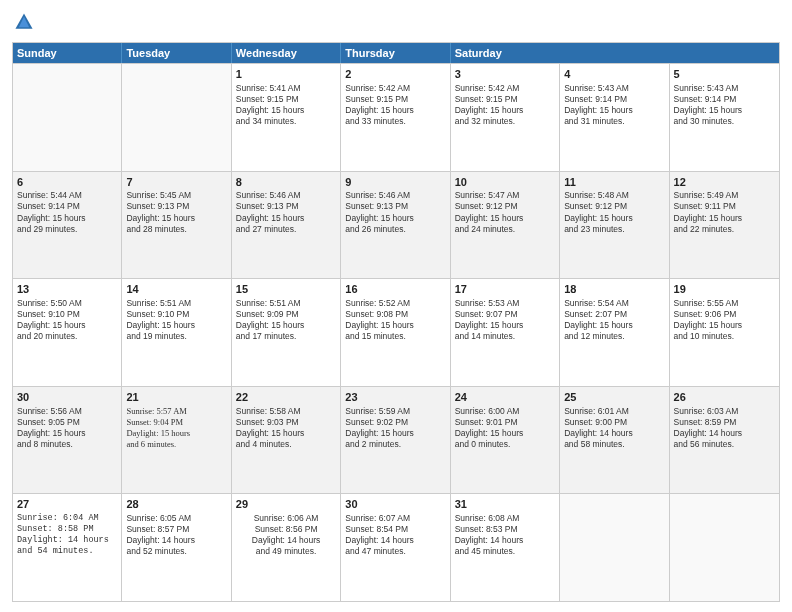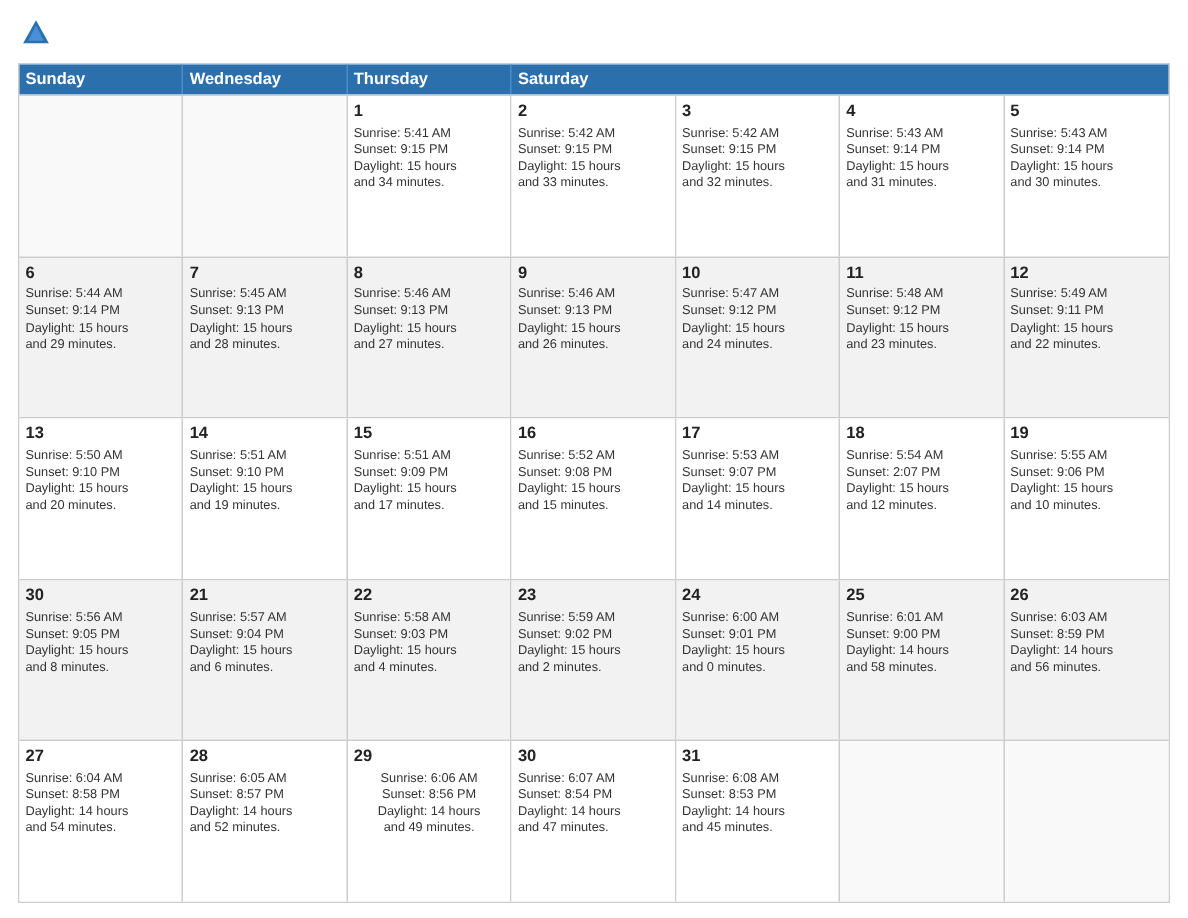--- a/index.html
+++ b/index.html
@@ -128,20 +128,21 @@
     </div>
     <div class="title-block">
       <div class="month-title"></div>
       <div class="location-title"></div>
     </div>
   </div>
 
   <div class="calendar">
     <div class="cal-header">
     <div class="cal-header-cell">Sunday</div>
+        <div class="cal-header-cell">Tuesday</div>
         <div class="cal-header-cell">Wednesday</div>
         <div class="cal-header-cell">Thursday</div>
         <div class="cal-header-cell">Saturday</div>
       </div>
     <div class="cal-body">
     <div class="cal-row">
           <div class="cal-cell empty"></div>
           <div class="cal-cell empty"></div>
           <div class="cal-cell">
             <div class="cell-day">1</div>
@@ -284,21 +285,21 @@
         <div class="cal-row row-shaded">
           <div class="cal-cell">
             <div class="cell-day">30</div>
             <div class="cell-info" style="white-space: pre-line;">Sunrise: 5:56 AM
 Sunset: 9:05 PM
 Daylight: 15 hours
 and 8 minutes.</div>
           </div>
           <div class="cal-cell">
             <div class="cell-day">21</div>
-            <div class="cell-info" style="white-space: pre-line;">Sunrise: 5:57 AM
+            <div class="cell-info" style="white-space: pre-line; font-family: Liberation Serif, serif;">Sunrise: 5:57 AM
 Sunset: 9:04 PM
 Daylight: 15 hours
 and 6 minutes.</div>
           </div>
           <div class="cal-cell">
             <div class="cell-day">22</div>
             <div class="cell-info" style="white-space: pre-line;">Sunrise: 5:58 AM
 Sunset: 9:03 PM
 Daylight: 15 hours
 and 4 minutes.</div>
@@ -328,21 +329,21 @@
             <div class="cell-day">26</div>
             <div class="cell-info" style="white-space: pre-line;">Sunrise: 6:03 AM
 Sunset: 8:59 PM
 Daylight: 14 hours
 and 56 minutes.</div>
           </div>
         </div>
         <div class="cal-row">
           <div class="cal-cell">
             <div class="cell-day">27</div>
-            <div class="cell-info" style="white-space: pre-line;">Sunrise: 6:04 AM
+            <div class="cell-info" style="white-space: pre-line; font-family: Liberation Mono, monospace;">Sunrise: 6:04 AM
 Sunset: 8:58 PM
 Daylight: 14 hours
 and 54 minutes.</div>
           </div>
           <div class="cal-cell">
             <div class="cell-day">28</div>
             <div class="cell-info" style="white-space: pre-line;">Sunrise: 6:05 AM
 Sunset: 8:57 PM
 Daylight: 14 hours
 and 52 minutes.</div>

